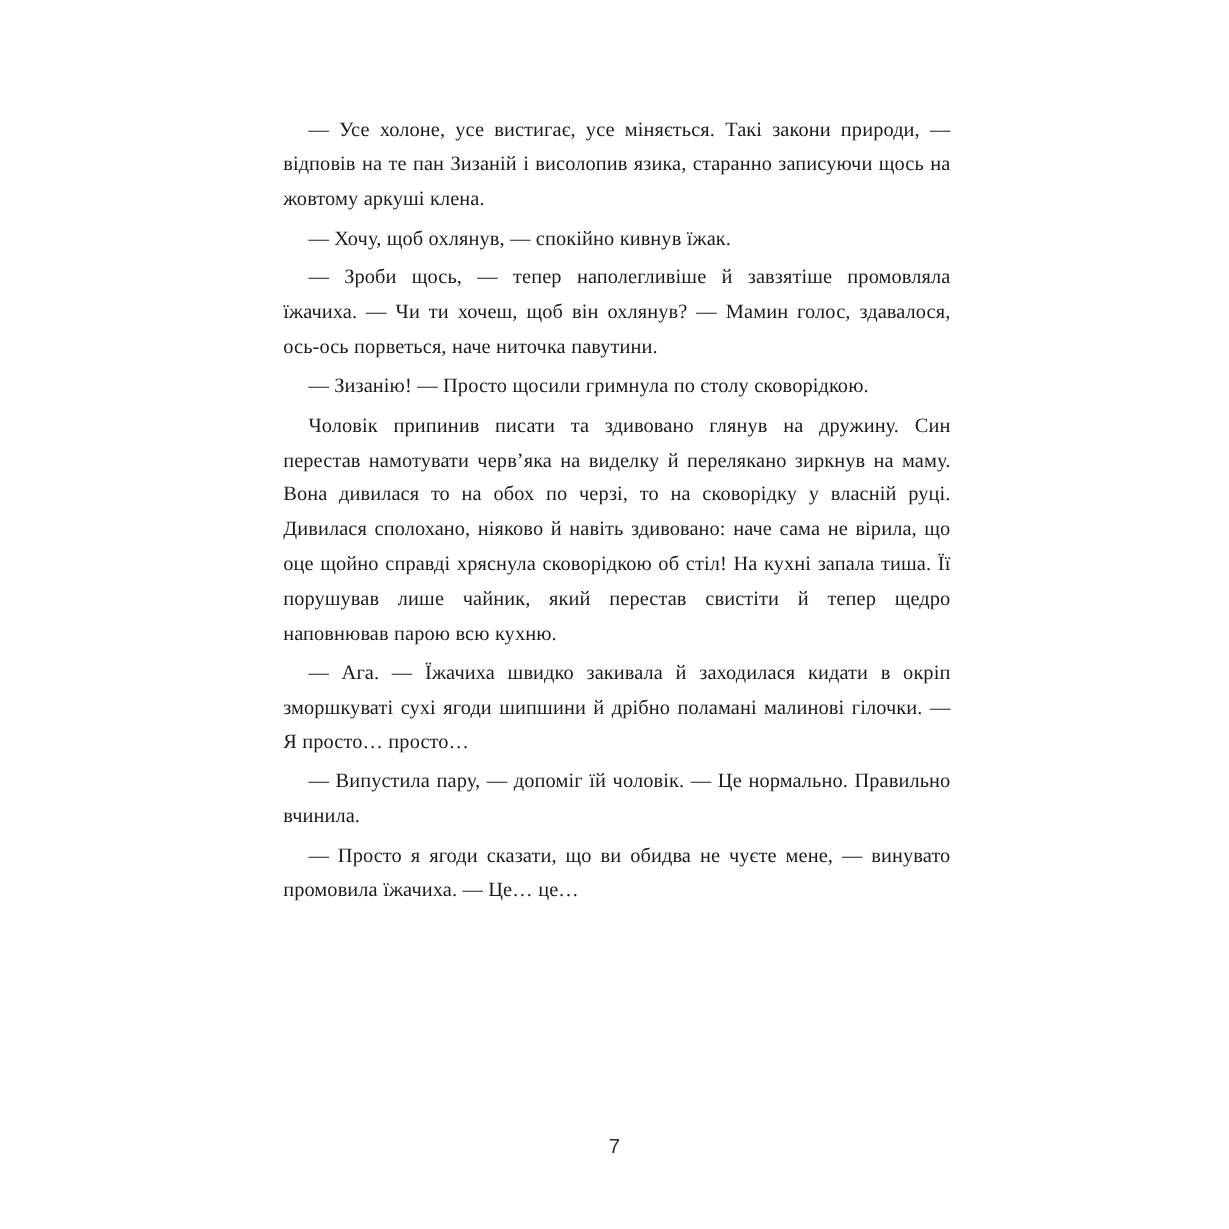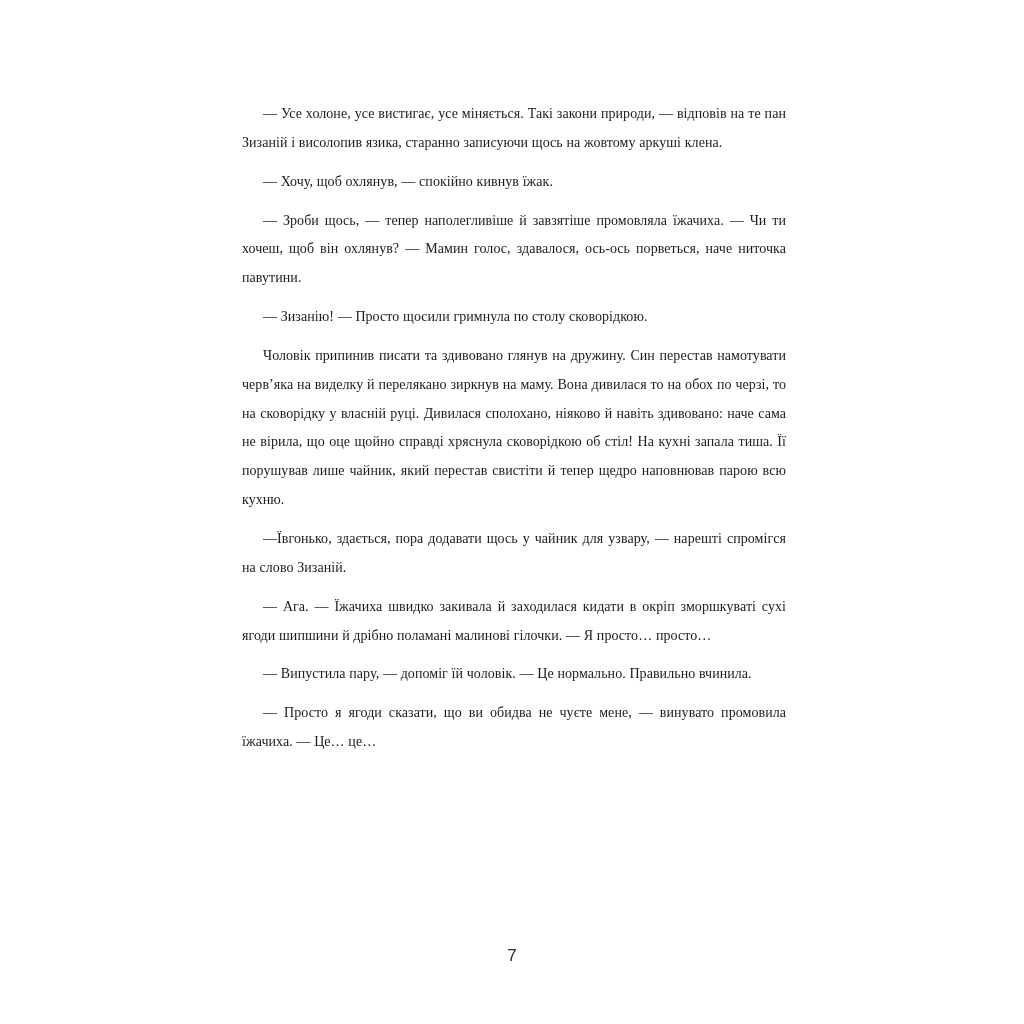--- a/index.html
+++ b/index.html
@@ -22,22 +22,22 @@
   }
 
   .text-column {
     position: absolute;
     left: 232px;
     top: 90px;
     width: 564px;
   }
 
   .paragraph {
-    margin: 10px;
-    font-size: 14px;
+    margin: 4px;
+    font-size: 17px;
     line-height: 28.85px;
     text-align: justify;
     text-justify: inter-word;
     text-indent: 21px;
     hyphens: manual;
     word-spacing: 0.01em;
     letter-spacing: 0.004em;
   }
 
   
@@ -62,21 +62,20 @@
 <body>
 
 <div class="page">
 
   <div class="text-column">
     <p class="paragraph">— Усе холоне, усе вистигає, усе міняється. Такі закони природи, — відповів на те пан Зизаній і висолопив язика, старанно записуючи щось на жовтому аркуші клена.</p>
     <p class="paragraph">— Хочу, щоб охлянув, — спокійно кивнув їжак.</p>
     <p class="paragraph">— Зроби щось, — тепер наполегливіше й завзятіше промовляла їжачиха. — Чи ти хочеш, щоб він охлянув? — Мамин голос, здавалося, ось-ось порветься, наче ниточка павутини.</p>
     <p class="paragraph">— Зизанію! — Просто щосили гримнула по столу сковорідкою.</p>
     <p class="paragraph">Чоловік припинив писати та здивовано глянув на дружину. Син перестав намотувати черв’яка на виделку й перелякано зиркнув на маму. Вона дивилася то на обох по черзі, то на сковорідку у власній руці. Дивилася сполохано, ніяково й навіть здивовано: наче сама не вірила, що оце щойно справді хряснула сковорідкою об стіл! На кухні запала тиша. Її порушував лише чайник, який перестав свистіти й тепер щедро наповнював парою всю кухню.</p>
-    <p class="paragraph">—Ївгонько, здається, пора додавати щось у чайник для узвару, — нарешті спромігся на слово Зизаній.</p>
     <p class="paragraph">— Ага. — Їжачиха швидко закивала й заходилася кидати в окріп зморшкуваті сухі ягоди шипшини й дрібно поламані малинові гілочки. — Я просто… просто…</p>
     <p class="paragraph">— Випустила пару, — допоміг їй чоловік. — Це нормально. Правильно вчинила.</p>
     <p class="paragraph">— Просто я ягоди сказати, що ви обидва не чуєте мене, — винувато промовила їжачиха. — Це… це…</p>
   </div>
 
   <div class="page-number">7</div>
 
 </div>
 
 </body></html>

